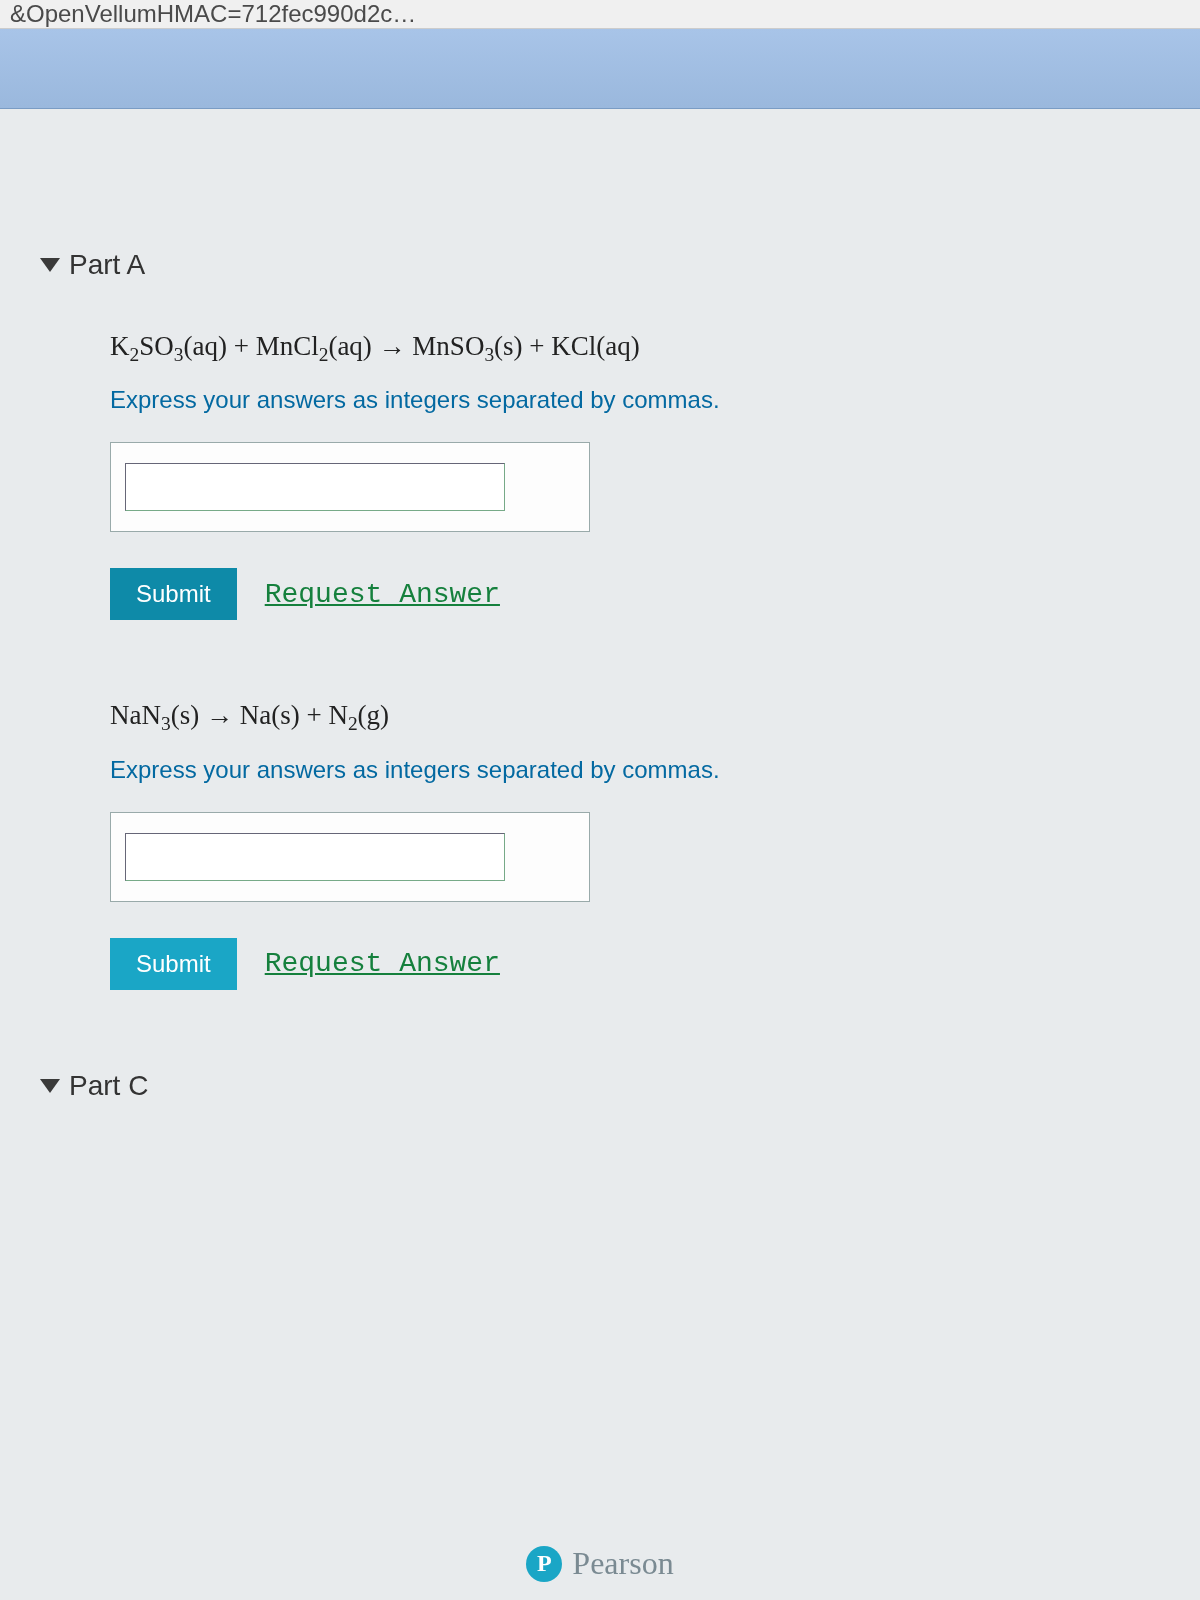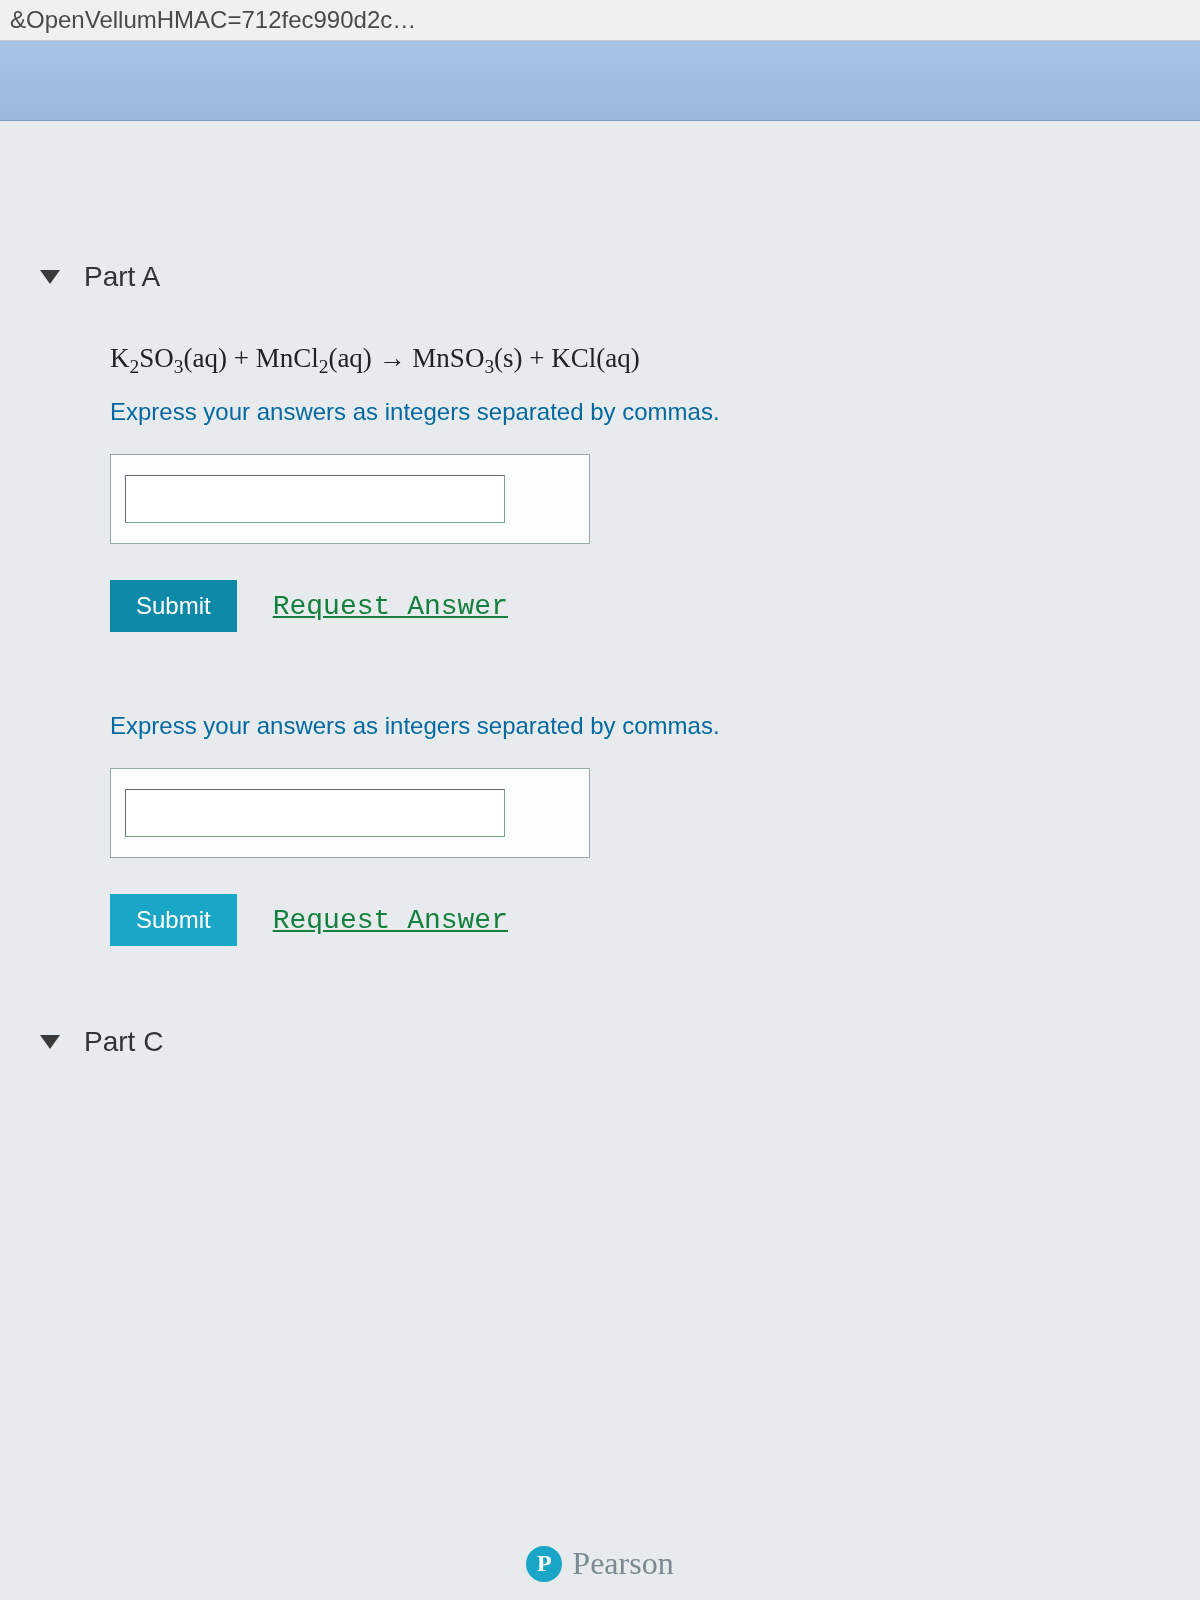--- a/index.html
+++ b/index.html
@@ -5,41 +5,41 @@
   * { box-sizing: border-box; margin: 0; padding: 0; }
   body {
     font-family: Arial, Helvetica, sans-serif;
     background: #e8ebed;
     width: 1200px;
     height: 1600px;
     overflow: hidden;
   }
   .url-bar {
     background: #f0f0f0;
-    padding: 6px 10px;
+    padding: 0 10px;
     font-size: 24px;
     color: #4a4a4a;
     border-bottom: 1px solid #ccc;
     font-family: Arial, sans-serif;
   }
   .top-band {
     height: 80px;
     background: linear-gradient(#a8c4e8, #9ab8dd);
     border-bottom: 1px solid #7a9cc4;
   }
   .content {
     padding: 140px 40px 40px 40px;
   }
   .part {
     margin-bottom: 80px;
   }
   .part-header {
     display: flex;
     align-items: center;
-    gap: 24px;
+    gap: 9px;
     margin-bottom: 50px;
     cursor: pointer;
   }
   .caret {
     width: 0; height: 0;
     border-left: 10px solid transparent;
     border-right: 10px solid transparent;
     border-top: 14px solid #3a3a3a;
   }
   .part-title {
@@ -75,21 +75,21 @@
     border: 1px solid #7a8;
     border-top-color:#667;
     border-left-color:#667;
     background: #fff;
     font-size: 22px;
     padding: 4px 8px;
   }
   .btn-row {
     display: flex;
     align-items: center;
-    gap: 36px;
+    gap: 28px;
   }
   .submit-btn {
     background: #0e8aa8;
     color: #fff;
     border: none;
     font-size: 24px;
     padding: 12px 26px;
     cursor: pointer;
   }
   .submit-btn.alt { background:#1aa6c6; }
@@ -146,20 +146,21 @@
       </div>
       <div class="btn-row">
         <button class="submit-btn">Submit</button>
         <a class="request-link">Request Answer</a>
       </div>
     </div>
   </div>
 
   <div class="part">
     <div class="part-body">
+      <div class="equation">NaN<sub>3</sub>(s) → Na(s) + N<sub>2</sub>(g)</div>
       <div class="instruction">Express your answers as integers separated by commas.</div>
       <div class="input-frame">
         <input class="answer-input" type="text" value="" style="">
       </div>
       <div class="btn-row">
         <button class="submit-btn alt">Submit</button>
         <a class="request-link">Request Answer</a>
       </div>
     </div>
   </div>

